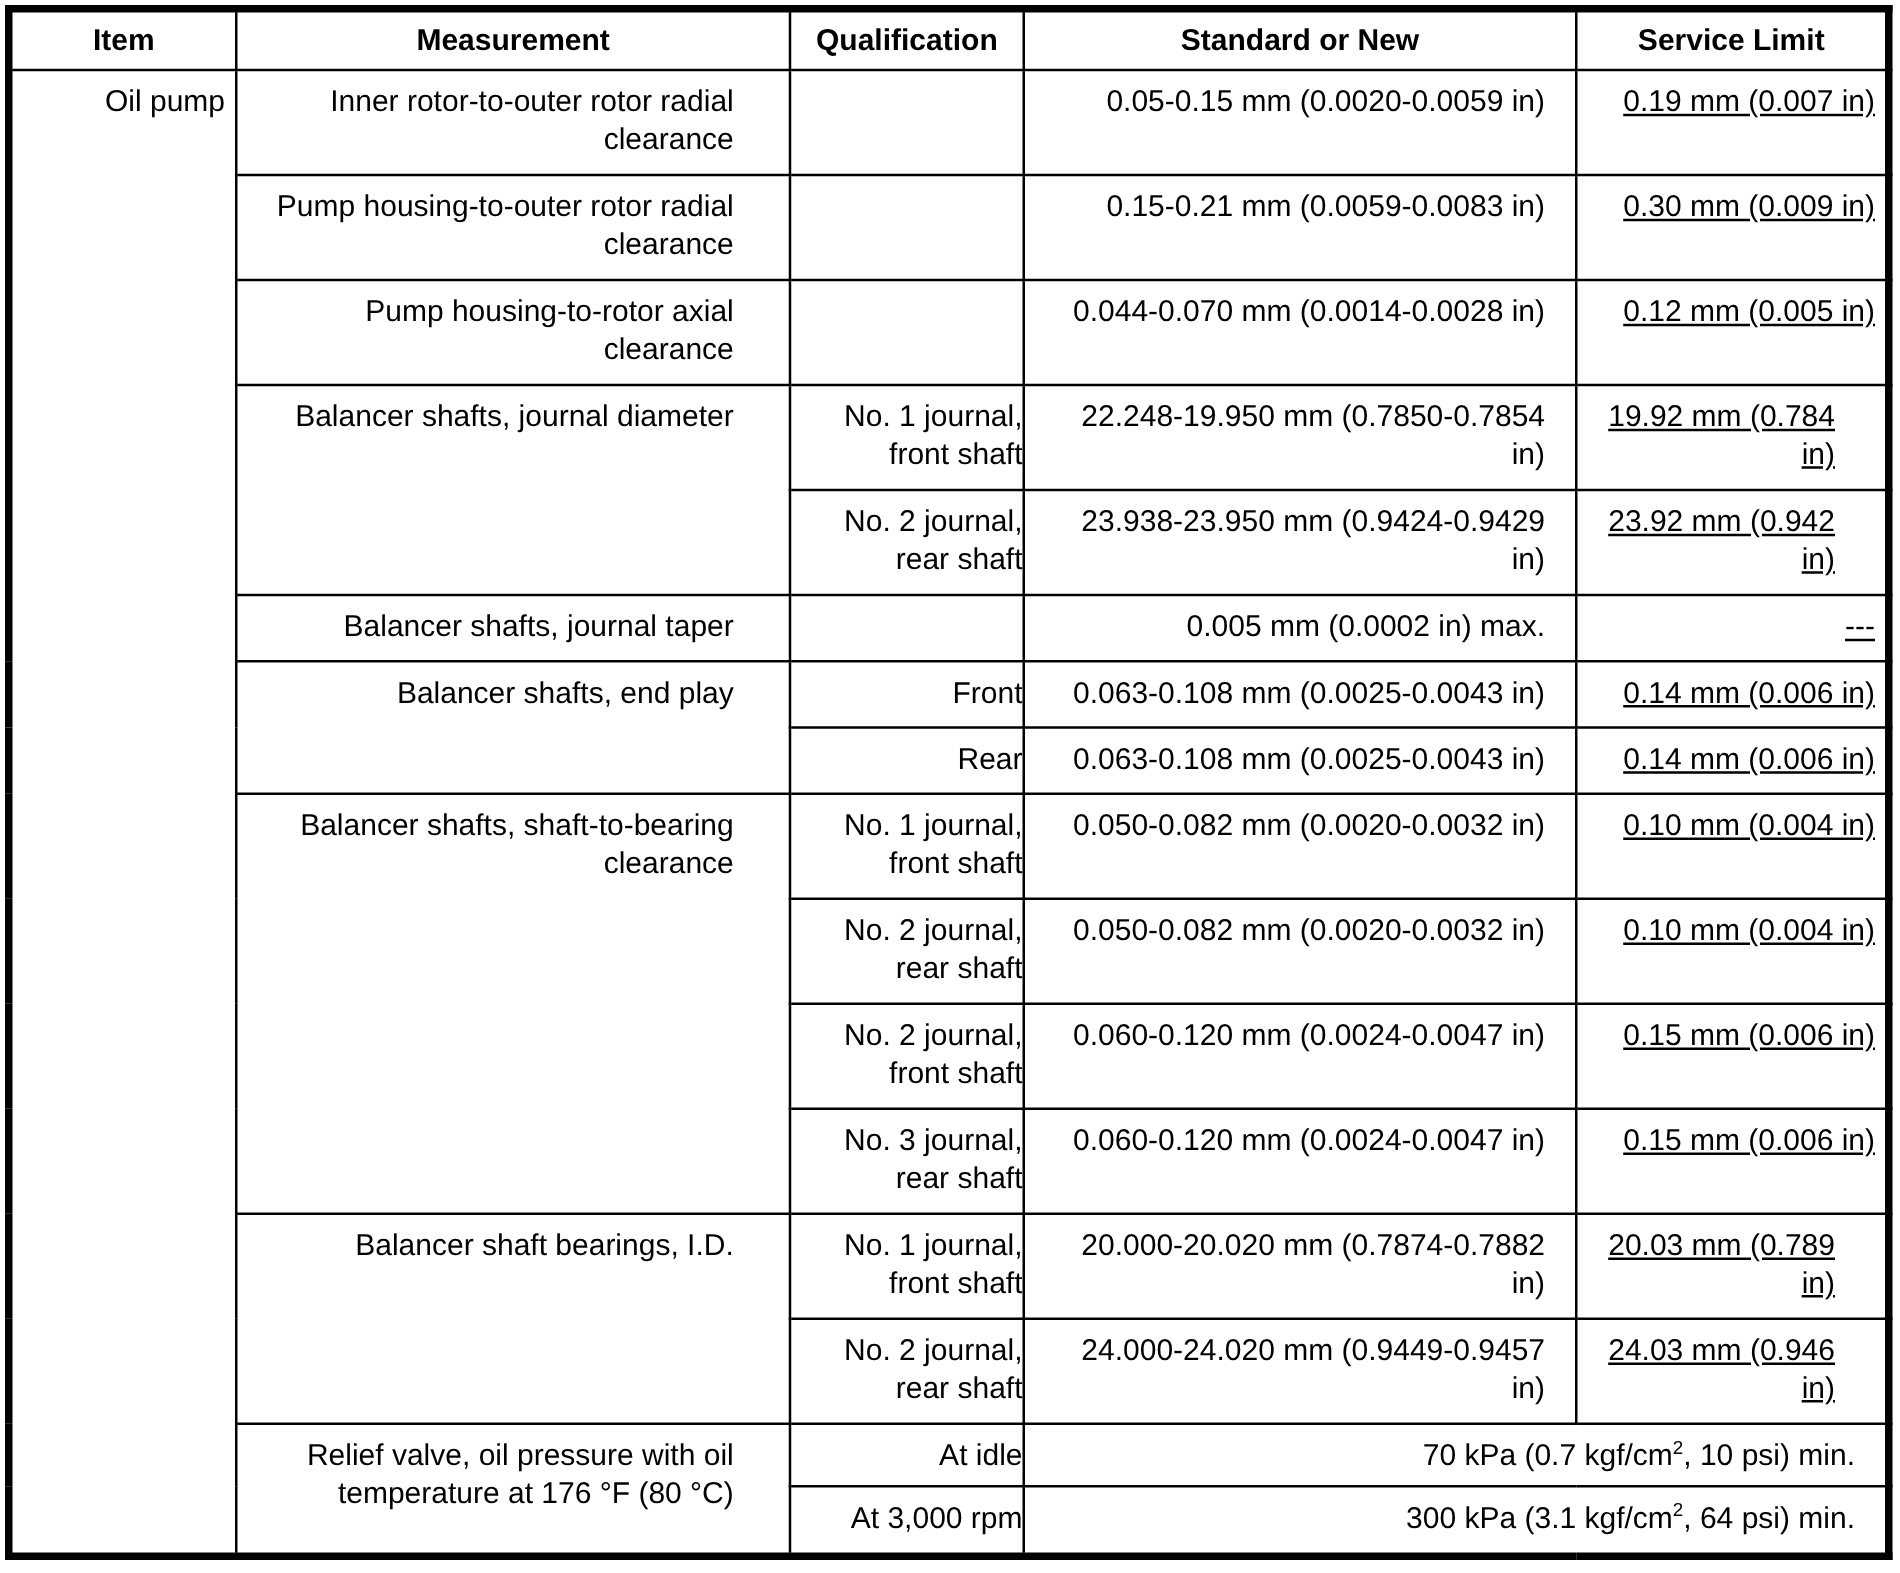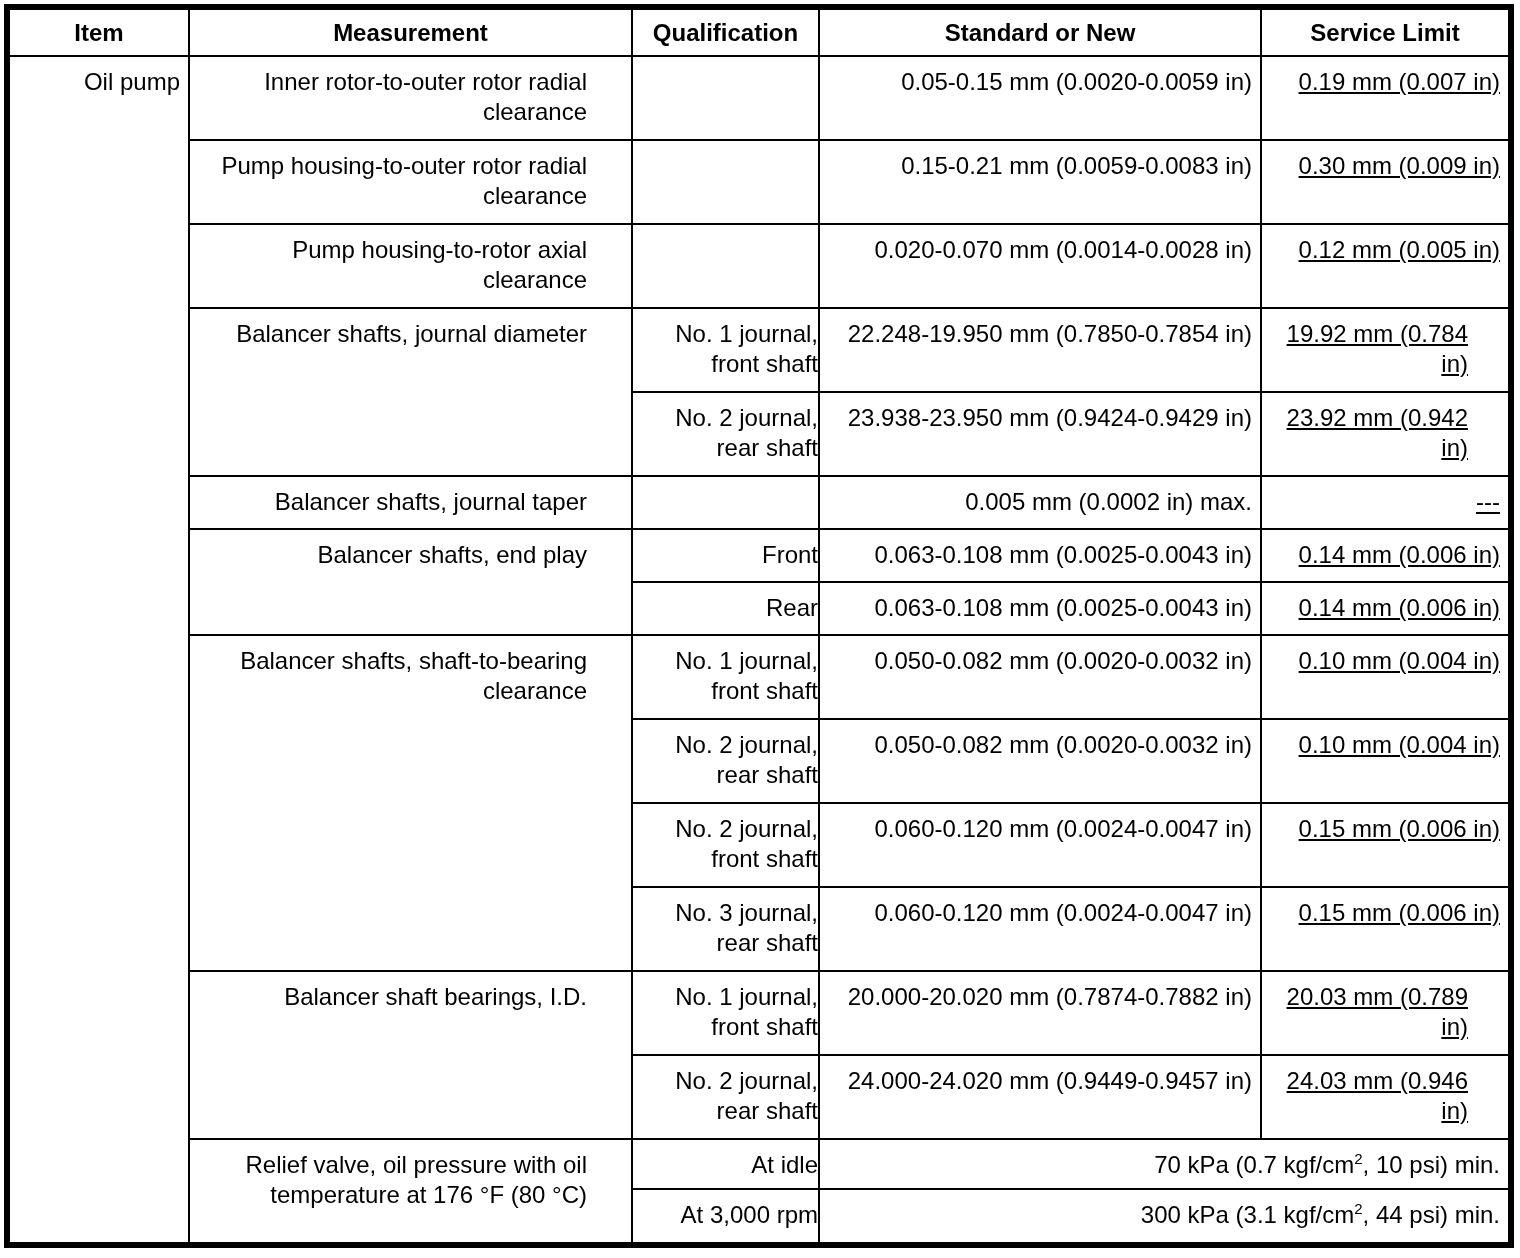--- a/index.html
+++ b/index.html
@@ -37,21 +37,21 @@
     padding: 2px 4px;
   }
   td {
     vertical-align: top;
     text-align: right;
     padding: 10px 8px 8px 12px;
     font-weight: 400;
   }
   td.c-meas { padding-right: 44px; }
   td.c-qual { padding-right: 0; }
-  td.c-std  { padding-right: 8px; }
+  td.c-std  { padding-right: 24px; }
   td.c-serv { padding-right: 8px; text-decoration: underline; }
   td.c-serv.narrow { padding-right: 40px; }
 
   tr.h-hdr  { height: 49px; }
   tr.h-tall { height: 84px; }
   tr.h-short{ height: 53px; }
   tr.h-50   { height: 50px; }
   tr.h-56   { height: 56px; }
 
   .sup {
@@ -91,21 +91,21 @@
   <tr class="h-tall">
     <td class="c-meas">Pump housing-to-outer rotor radial clearance</td>
     <td class="c-qual"></td>
     <td class="c-std">0.15-0.21 mm (0.0059-0.0083 in)</td>
     <td class="c-serv">0.30 mm (0.009 in)</td>
   </tr>
 
   <tr class="h-tall">
     <td class="c-meas">Pump housing-to-rotor axial clearance</td>
     <td class="c-qual"></td>
-    <td class="c-std">0.020-0.070 mm (0.0014-0.0028 in)</td>
+    <td class="c-std">0.044-0.070 mm (0.0014-0.0028 in)</td>
     <td class="c-serv">0.12 mm (0.005 in)</td>
   </tr>
 
   <tr class="h-tall">
     <td class="c-meas" rowspan="2">Balancer shafts, journal diameter</td>
     <td class="c-qual">No. 1 journal, front shaft</td>
     <td class="c-std">22.248-19.950 mm (0.7850-0.7854 in)</td>
     <td class="c-serv narrow">19.92 mm (0.784 in)</td>
   </tr>
 
@@ -174,16 +174,16 @@
   </tr>
 
   <tr class="h-50">
     <td class="c-meas" rowspan="2">Relief valve, oil pressure with oil temperature at 176 °F (80 °C)</td>
     <td class="c-qual">At idle</td>
     <td class="c-std" colspan="2"><span>70 kPa (0.7 kgf/cm</span><span class="sup">2</span><span>, 10 psi) min.</span></td>
   </tr>
 
   <tr class="h-56">
     <td class="c-qual">At 3,000 rpm</td>
-    <td class="c-std" colspan="2"><span>300 kPa (3.1 kgf/cm</span><span class="sup">2</span><span>, 44 psi) min.</span></td>
+    <td class="c-std" colspan="2"><span>300 kPa (3.1 kgf/cm</span><span class="sup">2</span><span>, 64 psi) min.</span></td>
   </tr>
 </tbody>
   </table>
 
 </body></html>

